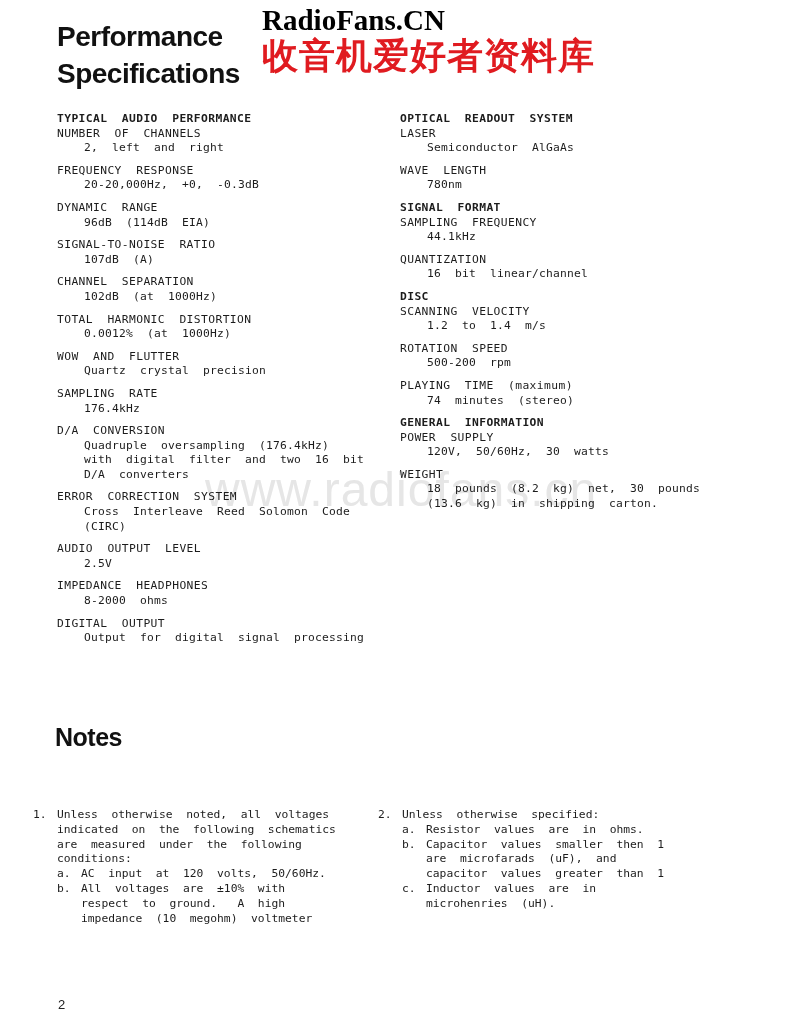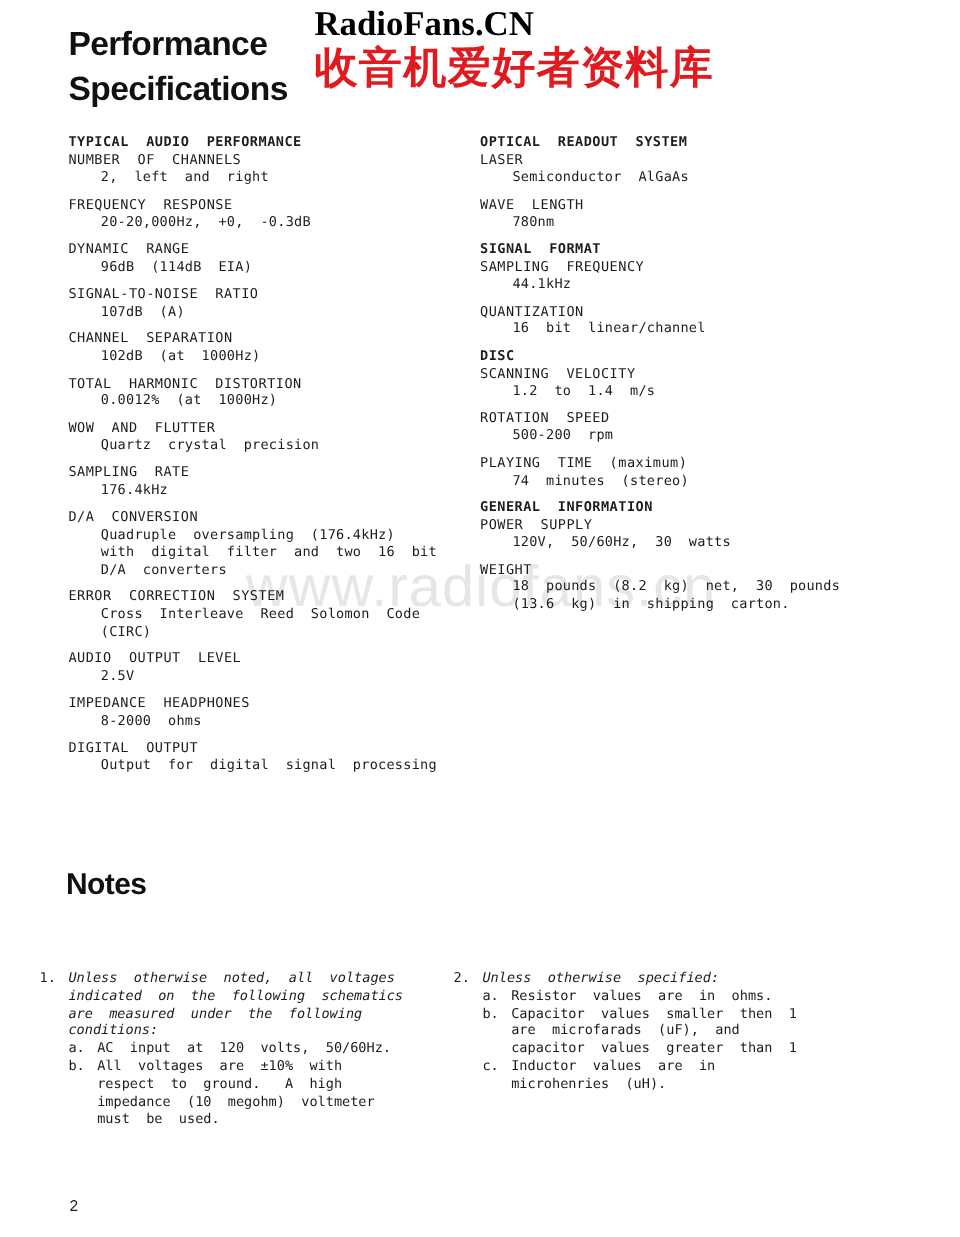--- a/index.html
+++ b/index.html
@@ -129,21 +129,21 @@
   .note-item {
     position: relative;
     padding-left: 24px;
   }
   .note-num {
     position: absolute;
     left: 0;
     top: 0;
     white-space: pre;
   }
-  .note-line { white-space: pre; font-style: italic; }
+  .note-line { white-space: pre; }
   .note-sub {
     position: relative;
     padding-left: 24px;
   }
   .note-sub-letter {
     position: absolute;
     left: 0;
     top: 0;
     white-space: pre;
   }
@@ -289,21 +289,20 @@
         <div class="note-line">conditions:</div>
         <div class="note-sub">
           <span class="note-sub-letter">a.</span>
           <div class="note-sub-line">AC  input  at  120  volts,  50/60Hz.</div>
         </div>
         <div class="note-sub">
           <span class="note-sub-letter">b.</span>
           <div class="note-sub-line">All  voltages  are  ±10%  with</div>
           <div class="note-sub-line">respect  to  ground.   A  high</div>
           <div class="note-sub-line">impedance  (10  megohm)  voltmeter</div>
-          <div class="note-sub-line">must  be  used.</div>
         </div>
       </div>
     </div>
   <div class="notes-col" id="notes-col-right">
       <div class="note-item">
         <span class="note-num">2.</span>
         <div class="note-line">Unless  otherwise  specified:</div>
         <div class="note-sub">
           <span class="note-sub-letter">a.</span>
           <div class="note-sub-line">Resistor  values  are  in  ohms.</div>

